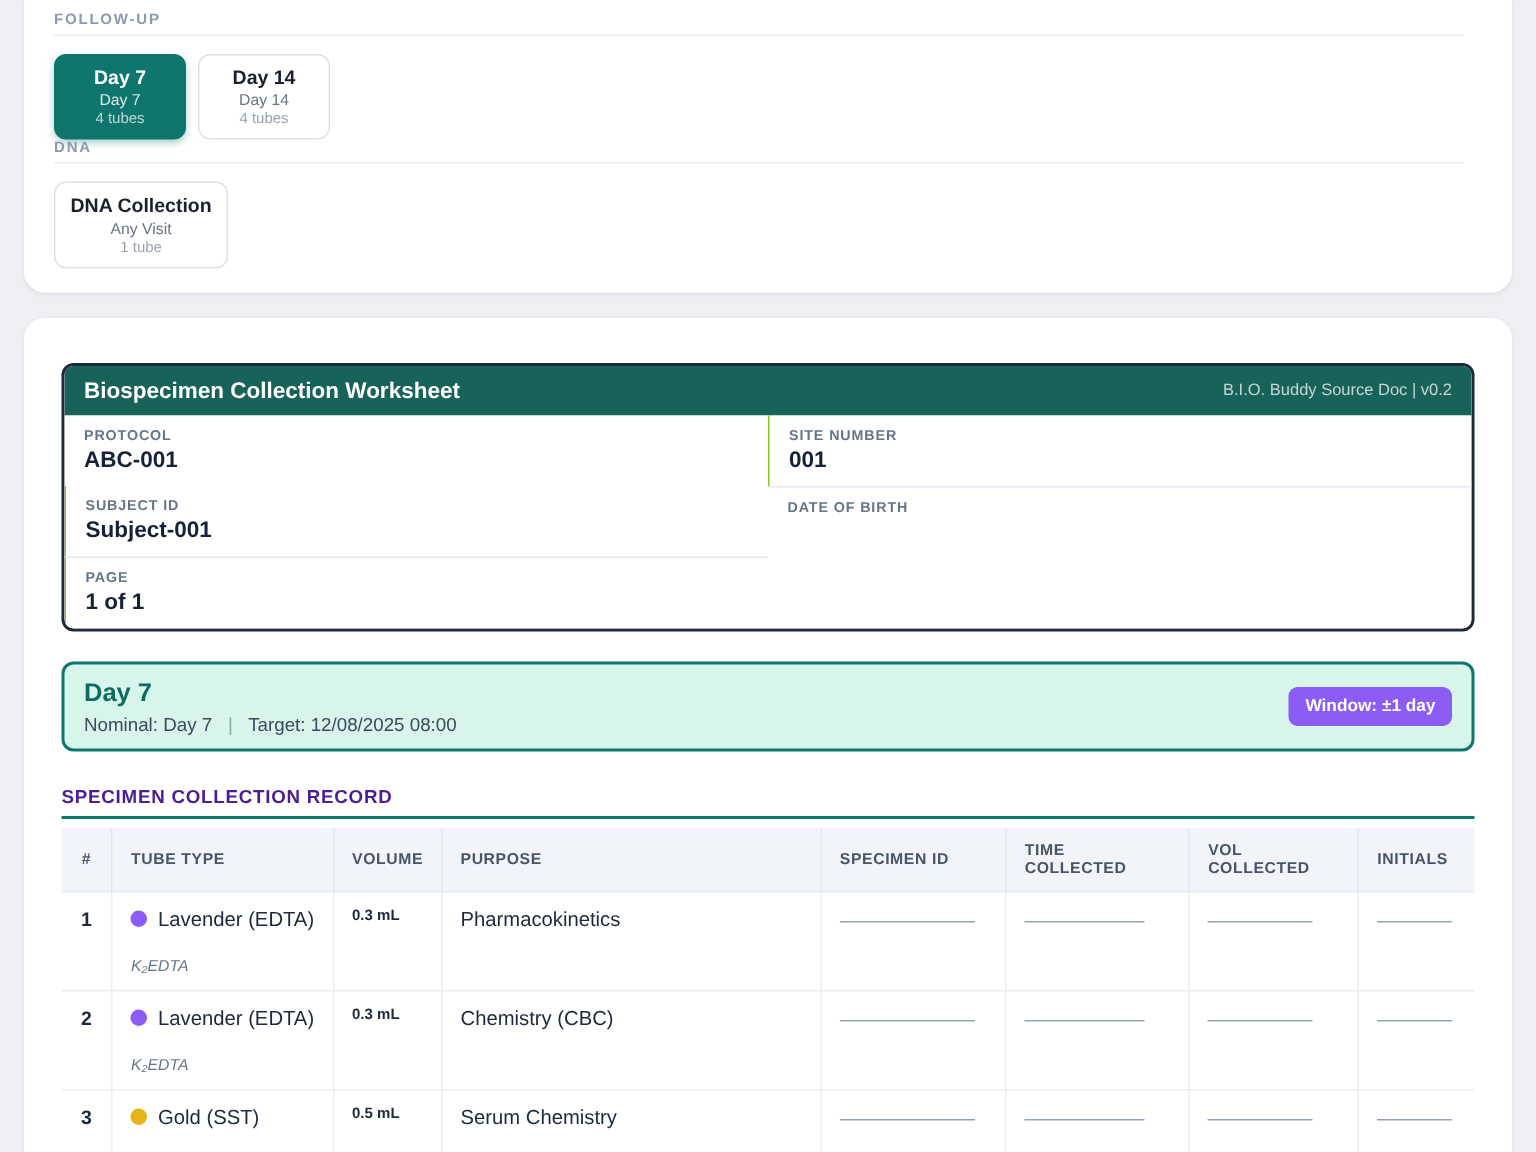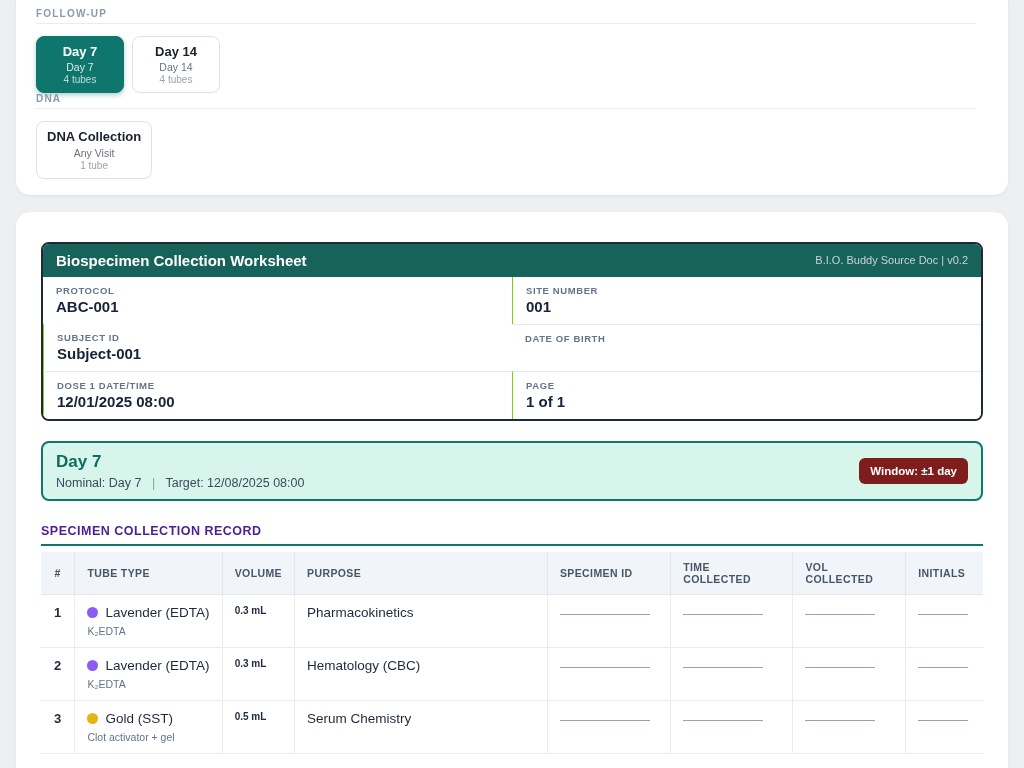--- a/index.html
+++ b/index.html
@@ -109,21 +109,21 @@
     background: #d7f5eb;
     border: 2px solid #0f766e;
     border-radius: 8px;
     padding: 9px 13px;
     display: flex; align-items: center; justify-content: space-between;
   }
   .vb-title { font-size: 17px; font-weight: bold; color: #0e6b5f; }
   .vb-sub { font-size: 12.5px; color: #3c4a5e; margin-top: 4px; }
   .vb-sep { color: #8aa5a0; margin: 0 7px; }
   .window-badge {
-    background: #7f1d1d; color: #fff;
+    background: #8b5cf6; color: #fff;
     font-size: 11.5px; font-weight: bold;
     border-radius: 6px;
     padding: 7px 11px;
   }
 
   
   .record-heading {
     margin-top: 23px;
     font-size: 12.5px; font-weight: bold; letter-spacing: .5px;
     color: #4c1d95;
@@ -148,21 +148,21 @@
     border: 1px solid #e9edf2;
     padding: 10px 12px;
     vertical-align: top;
     height: 51px;
   }
   .spec-table td:first-child { border-left: none; text-align: center; font-weight: bold; font-size: 13px; color: #1e293b; }
   .spec-table td:last-child { border-right: none; }
   .tube-line { display: flex; align-items: center; gap: 7px; }
   .tube-dot { width: 11px; height: 11px; border-radius: 50%; flex: none; }
   .tube-name { font-size: 13.5px; color: #1e293b; text-align: right; }
-  .tube-additive { font-size: 10.5px; color: #64748b; margin-top: 5px; }
+  .tube-additive { font-size: 10.5px; color: #64748b; margin-top: 18px; font-style: italic; }
   .vol-cell { font-weight: bold; font-size: 10px; color: #1e293b; }
   .purpose-cell { font-size: 13.5px; color: #1e293b; }
   .fill-line { border-bottom: 1px solid #94a3b8; margin-top: 9px; }
   .fl-specimen { width: 90px; }
   .fl-time { width: 80px; }
   .fl-vol { width: 70px; }
   .fl-init { width: 50px; }
 </style>
 </head>
 <body>
@@ -213,24 +213,20 @@
         <div class="info-cell">
           <div class="info-label">SITE NUMBER</div>
           <div class="info-value">001</div>
         </div>
         <div class="info-cell">
           <div class="info-label">SUBJECT ID</div>
           <div class="info-value">Subject-001</div>
         </div>
         <div class="info-cell">
           <div class="info-label">DATE OF BIRTH</div>
-        </div>
-        <div class="info-cell">
-          <div class="info-label">DOSE 1 DATE/TIME</div>
-          <div class="info-value">12/01/2025 08:00</div>
         </div>
         <div class="info-cell">
           <div class="info-label">PAGE</div>
           <div class="info-value">1 of 1</div>
         </div>
       </div>
     </div>
 
     <div class="visit-banner">
       <div>
@@ -298,21 +294,21 @@
         <tr>
           <td>2</td>
           <td>
             <div class="tube-line">
               <span class="tube-dot" style="background: rgb(139, 92, 246);"></span>
               <span class="tube-name">Lavender (EDTA)</span>
             </div>
             <div class="tube-additive">K₂EDTA</div>
           </td>
           <td class="vol-cell">0.3 mL</td>
-          <td class="purpose-cell">Hematology (CBC)</td>
+          <td class="purpose-cell">Chemistry (CBC)</td>
           <td>
               <div class="fill-line fl-specimen"></div>
             </td>
           <td>
               <div class="fill-line fl-time"></div>
             </td>
           <td>
               <div class="fill-line fl-vol"></div>
             </td>
           <td>

